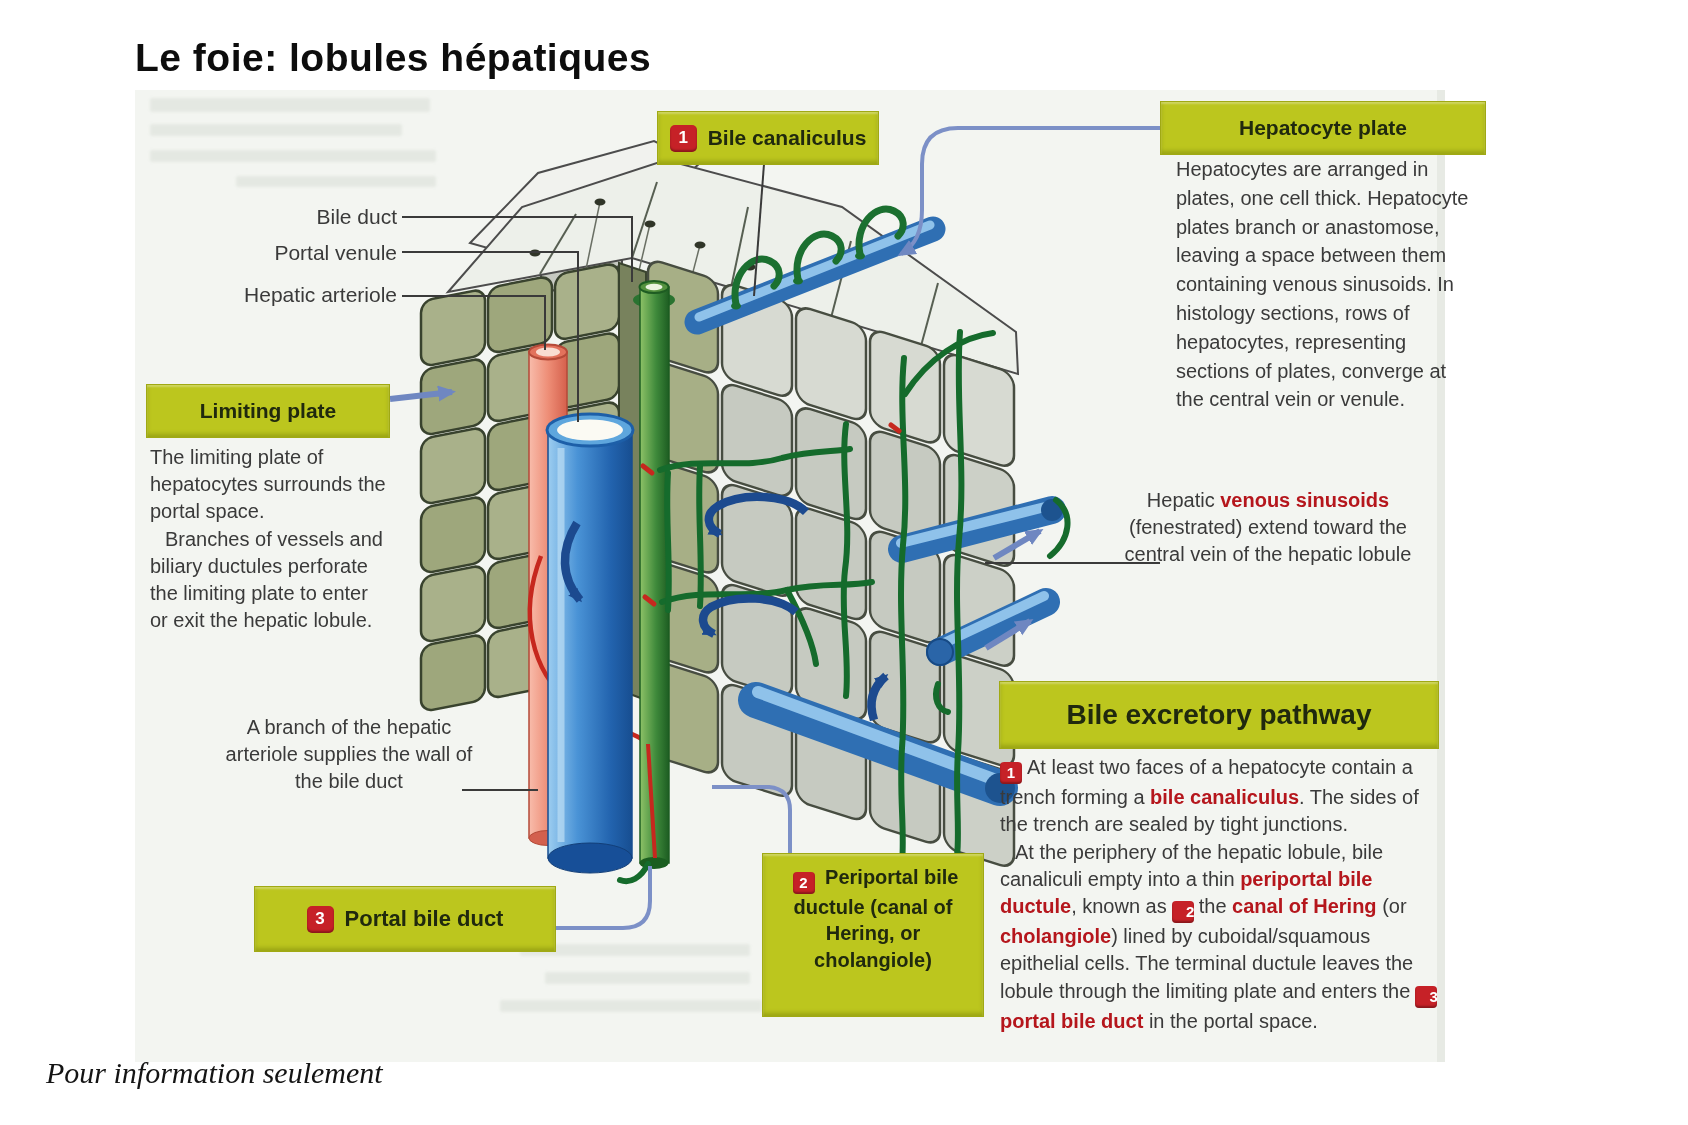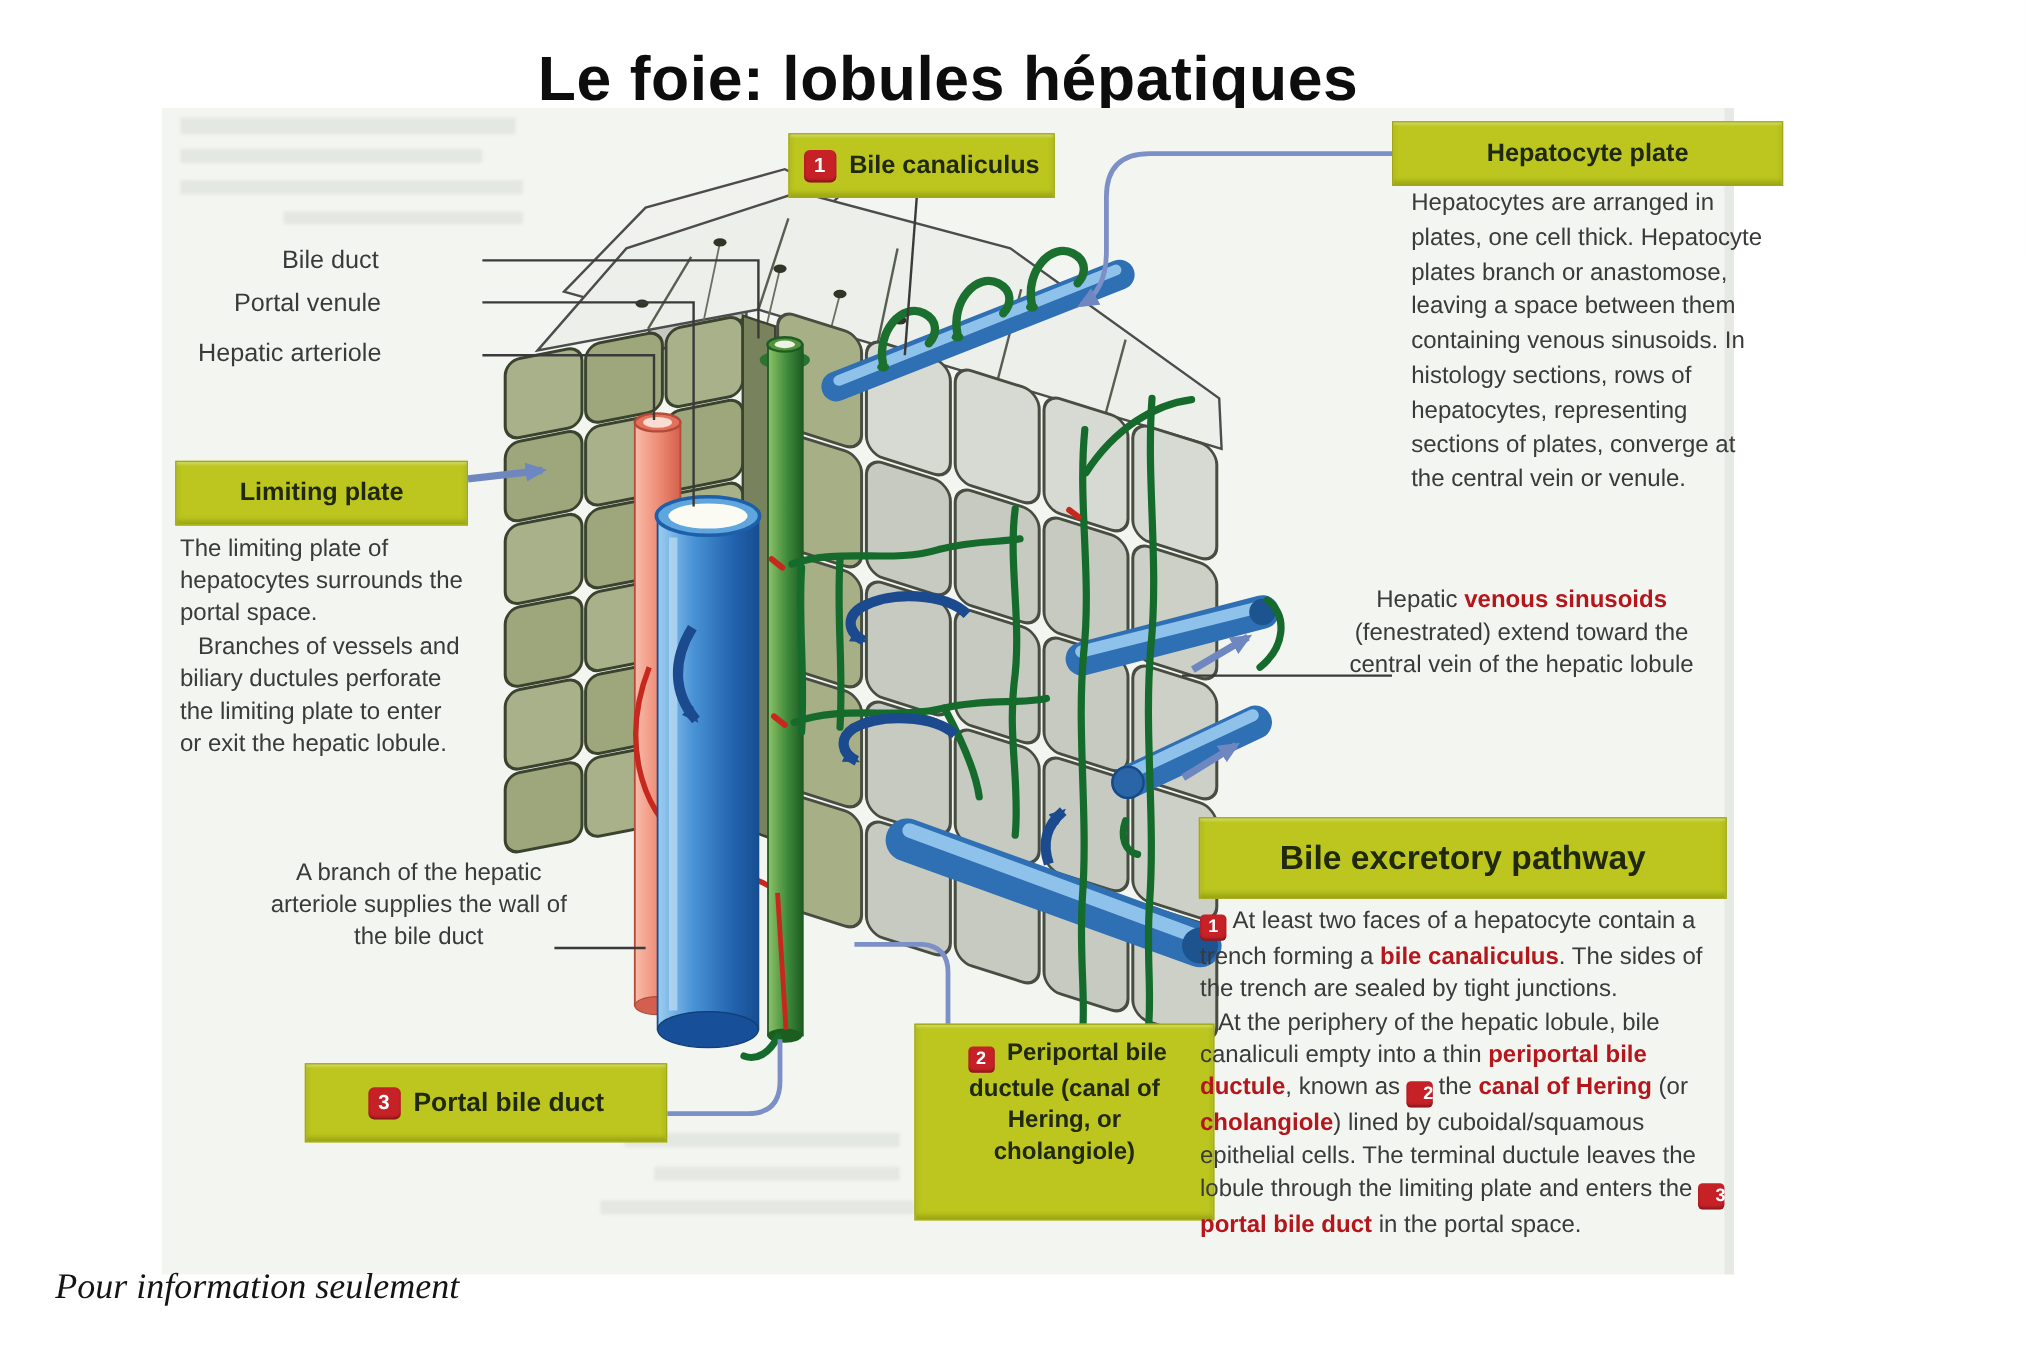--- a/index.html
+++ b/index.html
@@ -1,37 +1,37 @@
 <!DOCTYPE html>
 <html><head>
 <meta charset="utf-8">
 <style>
   html,body{margin:0;padding:0;background:#ffffff;}
   .page{position:relative;width:1688px;height:1125px;background:#ffffff;overflow:hidden;
         font-family:"Liberation Sans",sans-serif;}
   .scan{position:absolute;left:135px;top:90px;width:1310px;height:972px;background:#f3f5f1;}
   .scan-edge{position:absolute;left:1437px;top:90px;width:8px;height:972px;background:#e7eae4;}
   .ghost{position:absolute;background:#d7dcd4;opacity:.5;filter:blur(1.5px);border-radius:2px;}
-  .title{position:absolute;left:135px;top:36px;width:1310px;text-align:center;
-         font-size:52px;font-weight:bold;color:#0d0d0d;letter-spacing:.5px;}
+  .title{position:absolute;left:135px;top:36px;width:1310px;
+         font-size:39px;font-weight:bold;color:#0d0d0d;letter-spacing:.5px;}
   svg.art{position:absolute;left:0;top:0;}
   .callout{position:absolute;background:#bcc61e;border:1px solid #a0a913;
            box-shadow:inset 0 2px 2px rgba(255,255,255,.3), inset 0 -3px 4px rgba(90,100,0,.35);
            display:flex;align-items:center;justify-content:center;gap:11px;
            color:#20290e;font-weight:bold;}
   .callout.block{display:block;text-align:center;}
   .badge{display:inline-flex;align-items:center;justify-content:center;background:#c62127;color:#ffffff;
          border-radius:5px;font-weight:bold;box-shadow:inset 0 -2px 2px rgba(0,0,0,.3);}
   .badge.lg{width:27px;height:27px;font-size:17px;flex:0 0 auto;}
   .ibadge{display:inline-flex;align-items:center;justify-content:center;width:22px;height:22px;
           background:#c62127;color:#fff;font-weight:bold;font-size:15px;border-radius:4px;
           vertical-align:-4px;margin:0 5px;box-shadow:inset 0 -2px 2px rgba(0,0,0,.3);}
   .txt{position:absolute;color:#3a3a3a;font-size:20px;line-height:1.36;}
   .txt p{margin:0;}
-  .right{text-align:left;} .center{text-align:center;}
+  .right{text-align:right;} .center{text-align:center;}
   .ind{text-indent:15px;}
   .red{color:#b5161c;font-weight:bold;}
   .footer{position:absolute;left:46px;top:1056px;font-family:"Liberation Serif",serif;
           font-style:italic;font-size:30px;color:#141414;}
 </style>
 </head>
 <body>
 
 <div class="page">
 
@@ -261,21 +261,21 @@
 
   <div class="callout" style="left:999px;top:681px;width:438px;height:66px;font-size:28px">
     <span>Bile excretory pathway</span>
   </div>
 
   <div class="callout" style="left:254px;top:886px;width:300px;height:64px;font-size:22px">
     <span class="badge lg">3</span>
     <span>Portal bile duct</span>
   </div>
 
-  <div class="callout block" style="left:762px;top:853px;width:208px;height:142px;font-size:20px;line-height:1.32;padding:10px 20px">
+  <div class="callout block" style="left:762px;top:853px;width:208px;height:142px;font-size:20px;line-height:1.32;padding:10px 6px">
     <span class="ibadge">2</span>
     <span>Periportal bile ductule (canal of Hering, or cholangiole)</span>
   </div>
 
   <div class="txt right" style="left:235px;top:203px;width:162px;font-size:21px">Bile duct</div>
   <div class="txt right" style="left:195px;top:239px;width:202px;font-size:21px">Portal venule</div>
   <div class="txt right" style="left:165px;top:281px;width:232px;font-size:21px">Hepatic arteriole</div>
 
   <div class="txt" style="left:150px;top:444px;width:236px">
     <p>The limiting plate of hepatocytes surrounds the portal space.</p>

